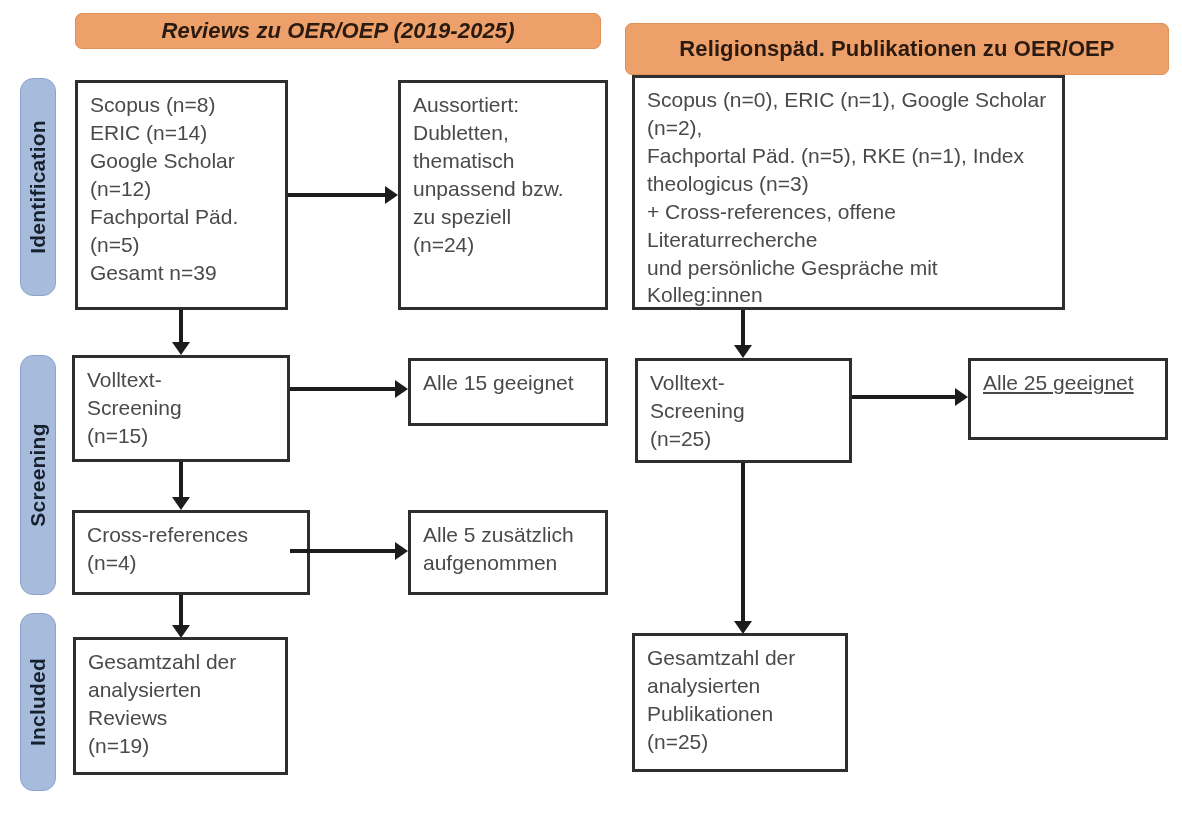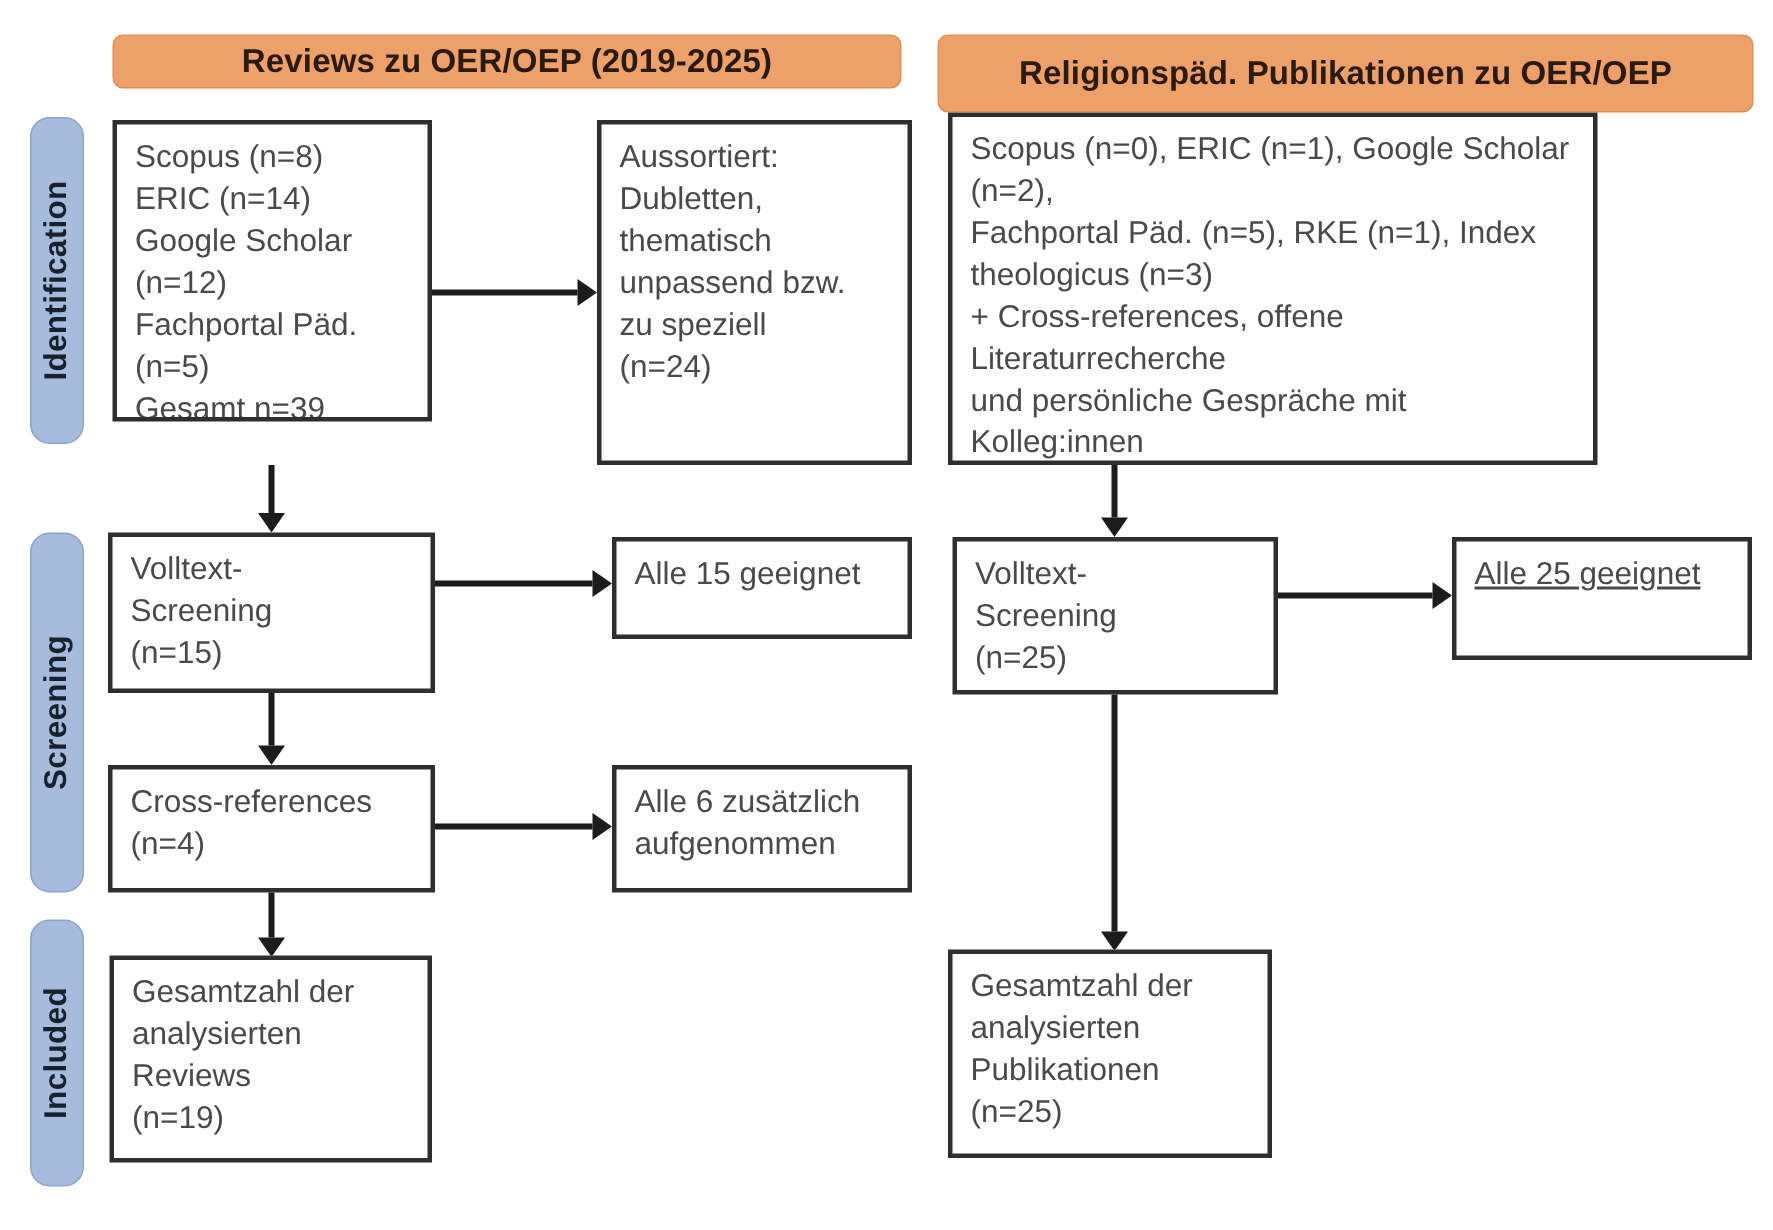--- a/index.html
+++ b/index.html
@@ -99,29 +99,29 @@
   </div>
 
   <div class="stage-pill" style="left:20px; top:355px; width:36px; height:240px;">
     <span class="stage-label">Screening</span>
   </div>
 
   <div class="stage-pill" style="left:20px; top:613px; width:36px; height:178px;">
     <span class="stage-label">Included</span>
   </div>
 
-  <div class="col-header" style="left:75px; top:23px; width:526px; height:36px;">
+  <div class="col-header" style="left:75px; top:13px; width:526px; height:36px;font-style:italic;">
     <span>Reviews zu OER/OEP (2019-2025)</span>
   </div>
 
   <div class="col-header" style="left:625px; top:23px; width:544px; height:52px;">
     <span>Religionspäd. Publikationen zu OER/OEP</span>
   </div>
 
-  <div class="flow-box" style="left:75px; top:80px; width:213px; height:201px;">Scopus (n=8)
+  <div class="flow-box" style="left:75px; top:80px; width:213px; height:230px;">Scopus (n=8)
 ERIC (n=14)
 Google Scholar
 (n=12)
 Fachportal Päd.
 (n=5)
 Gesamt n=39</div>
 
   <div class="flow-box" style="left:398px; top:80px; width:210px; height:230px;">Aussortiert:
 Dubletten,
 thematisch
@@ -151,24 +151,24 @@
 (n=15)</div>
 
   <div class="flow-box" style="left:408px; top:358px; width:200px; height:68px;">Alle 15 geeignet</div>
 
   <div class="conn conn-h" style="left:290px; top:387px; width:105px;"></div>
   <div class="arrow-right" style="left:395px; top:380px;"></div>
 
   <div class="conn conn-v" style="left:179px; top:462px; height:35px;"></div>
   <div class="arrow-down" style="left:172px; top:497px;"></div>
 
-  <div class="flow-box" style="left:72px; top:510px; width:218px; height:85px;">Cross-references
+  <div class="flow-box" style="left:72px; top:510px; width:238px; height:85px;">Cross-references
 (n=4)</div>
 
-  <div class="flow-box" style="left:408px; top:510px; width:200px; height:85px;">Alle 6 zusätzlich
+  <div class="flow-box" style="left:408px; top:510px; width:200px; height:85px;">Alle 5 zusätzlich
 aufgenommen</div>
 
   <div class="conn conn-h" style="left:290px; top:549px; width:105px;"></div>
   <div class="arrow-right" style="left:395px; top:542px;"></div>
 
   <div class="conn conn-v" style="left:179px; top:595px; height:30px;"></div>
   <div class="arrow-down" style="left:172px; top:625px;"></div>
 
   <div class="flow-box" style="left:635px; top:358px; width:217px; height:105px;">Volltext-
 Screening

